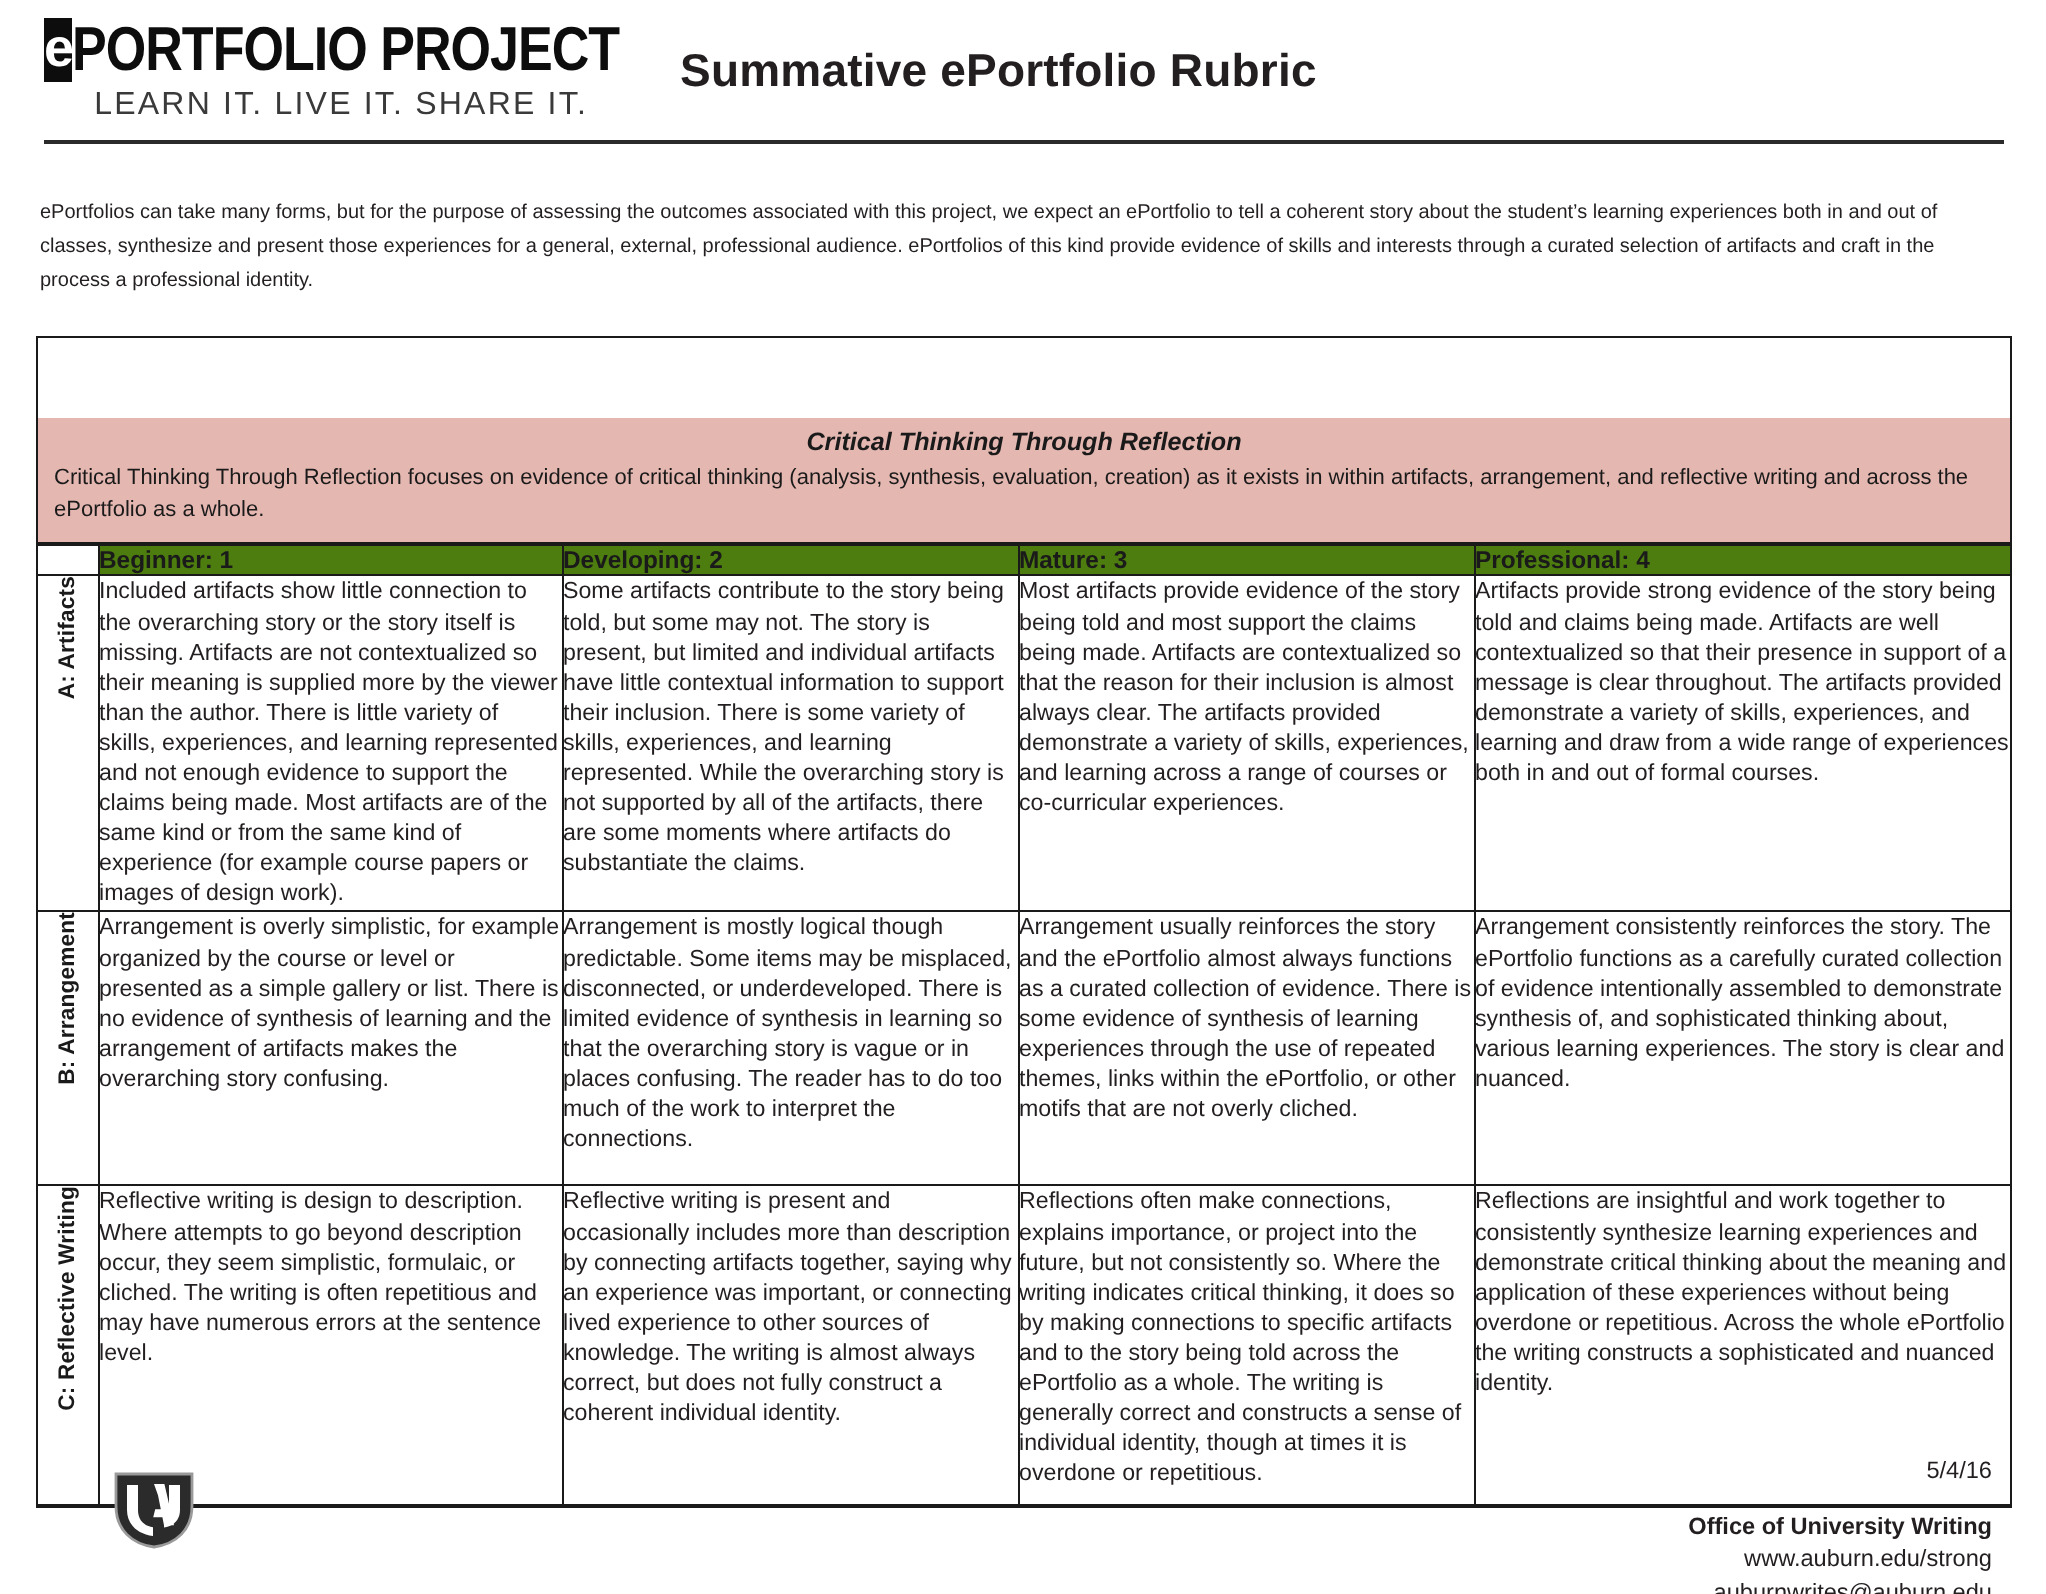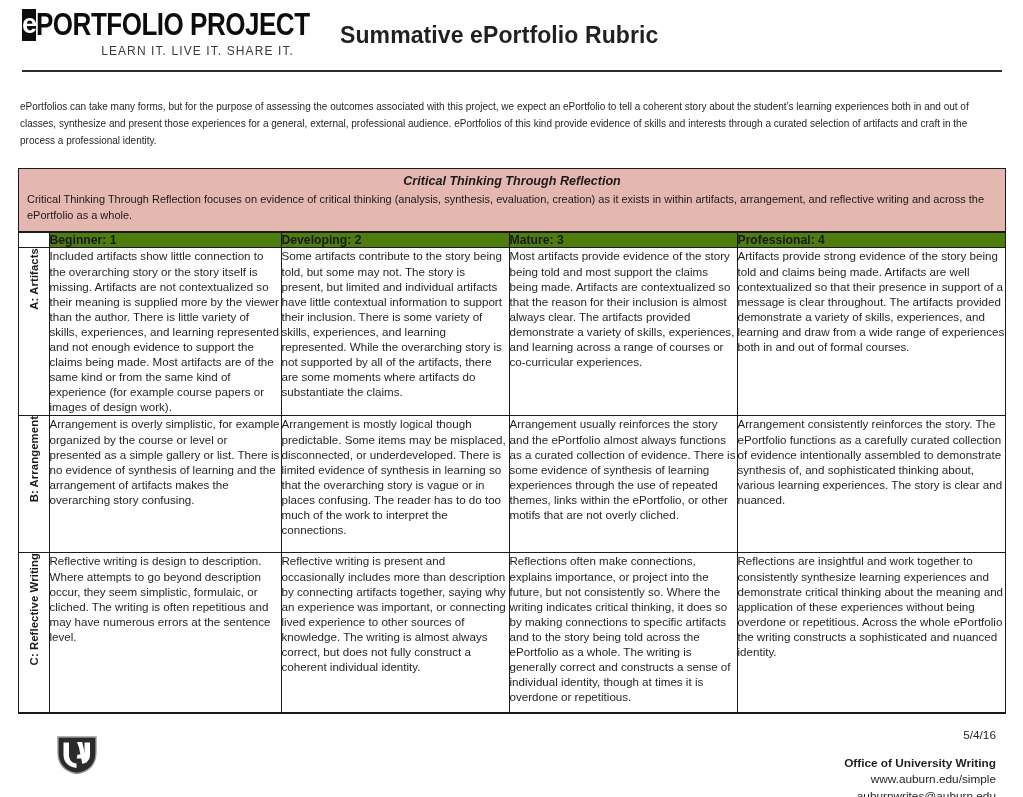--- a/index.html
+++ b/index.html
@@ -59,21 +59,21 @@
     line-height: 32px;
     letter-spacing: -0.6px;
     color: #0d0d0d;
     transform: scaleX(0.84);
     transform-origin: left center;
     white-space: nowrap;
   }
   .logo-tagline {
     text-align: right;
     width: 272px;
-    font-size: 12px;
+    font-size: 16px;
     letter-spacing: 1.1px;
     color: #3a3a3a;
     margin-top: 2px;
     white-space: nowrap;
   }
   .header-rule {
     position: absolute;
     left: 22px;
     top: 70px;
     width: 980px;
@@ -103,20 +103,21 @@
   .rubric {
     margin: 18px 0 0 18px;
     width: 988px;
     border: 1.6px solid #1a1a1a;
     box-sizing: border-box;
   }
   .band-header {
     background: #e5b7b1;
     border-bottom: 1.6px solid #1a1a1a;
     padding: 5px 8px 8px 8px;
+    margin-top: 40px;
   }
   .band-title {
     text-align: center;
     font-weight: bold;
     font-style: italic;
     font-size: 12.6px;
     color: #1a1a1a;
     margin-bottom: 3px;
   }
   .band-desc {
@@ -307,18 +308,18 @@
         <path d="M3 2 H41 V18 C41 30 33 37 22 38.5 C11 37 3 30 3 18 Z" fill="#2b2b2b" stroke="#9a9a9a" stroke-width="1.4"></path>
         <path d="M8.5 7.5 L14 7.5 L14 20 C14 25 17 28 21.5 28.6 L21.5 33 C13.5 32 8.5 27 8.5 20 Z" fill="#ffffff"></path>
         <path d="M22 7 L27.2 7 L32 27.6 L27 27.6 L26.2 23.6 L21.6 23.6 L22.6 19.6 L25.4 19.6 L24 12.6 Z" fill="#ffffff"></path>
         <path d="M29.5 7.5 L35 7.5 L35 20 C35 25 31.6 28.2 27 28.8 L27 24.4 C30 23.8 29.5 21 29.5 19 Z" fill="#ffffff"></path>
       </svg>
     </div>
 
     <div class="footer-right">
       <div class="date">5/4/16</div>
       <div class="bold">Office of University Writing</div>
-      <div>www.auburn.edu/simple</div>
+      <div>www.auburn.edu/strong</div>
       <div>auburnwrites@auburn.edu</div>
     </div>
   </div>
 
 </div>
 
 </body></html>

